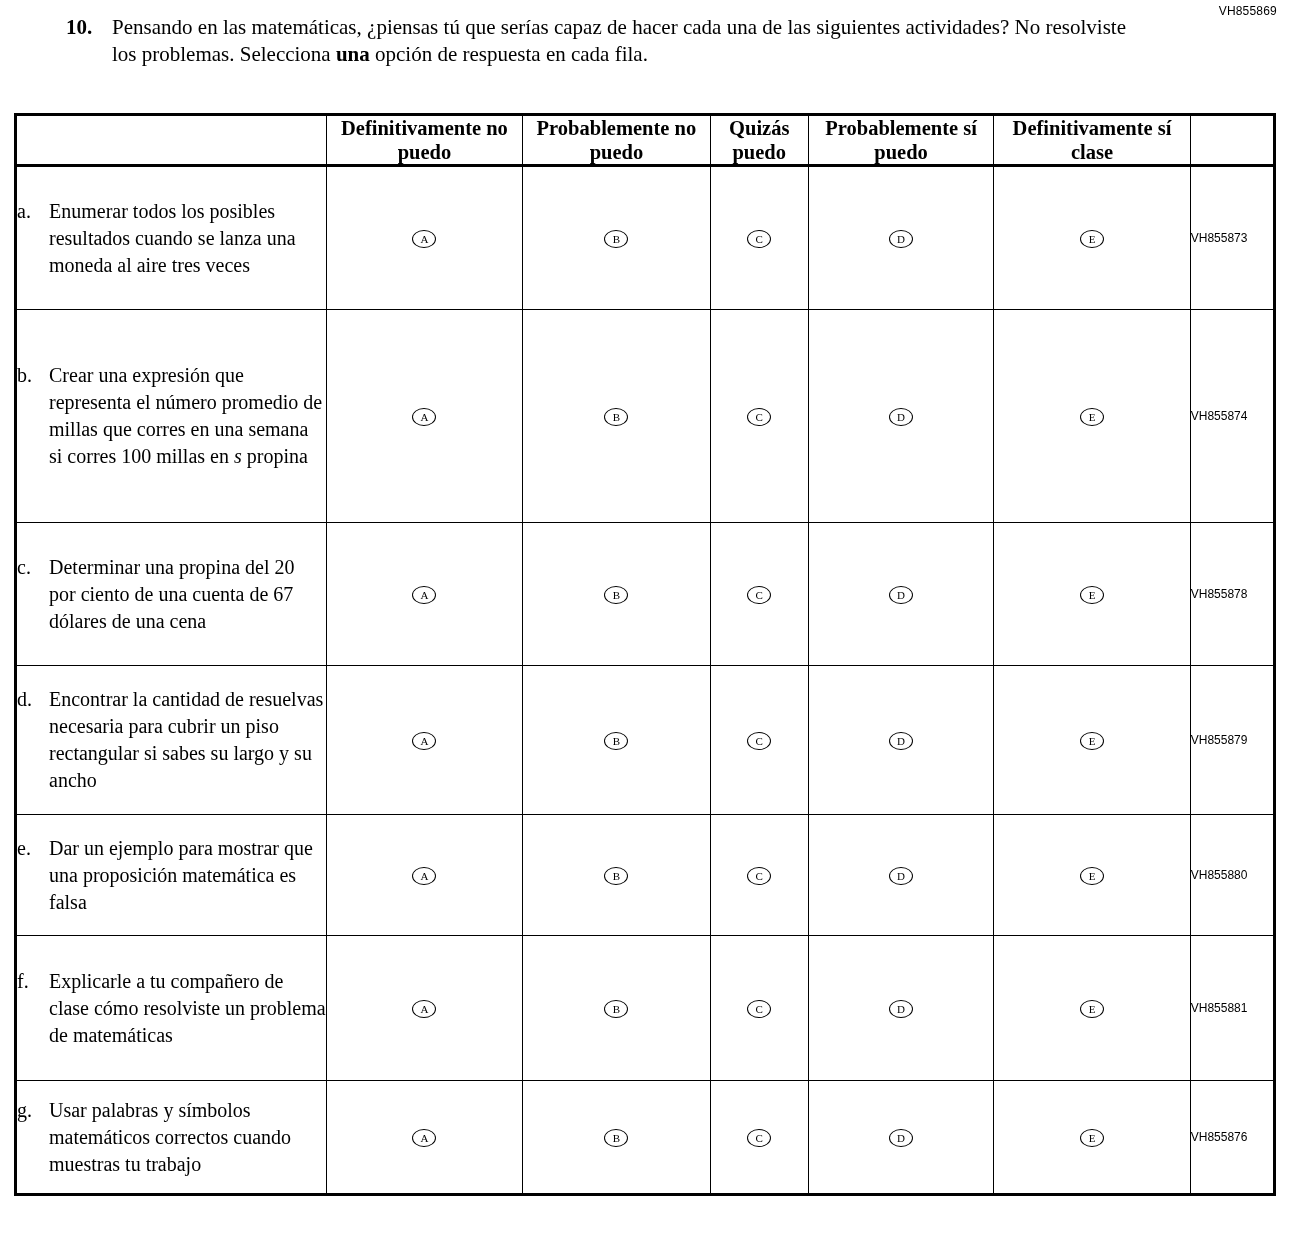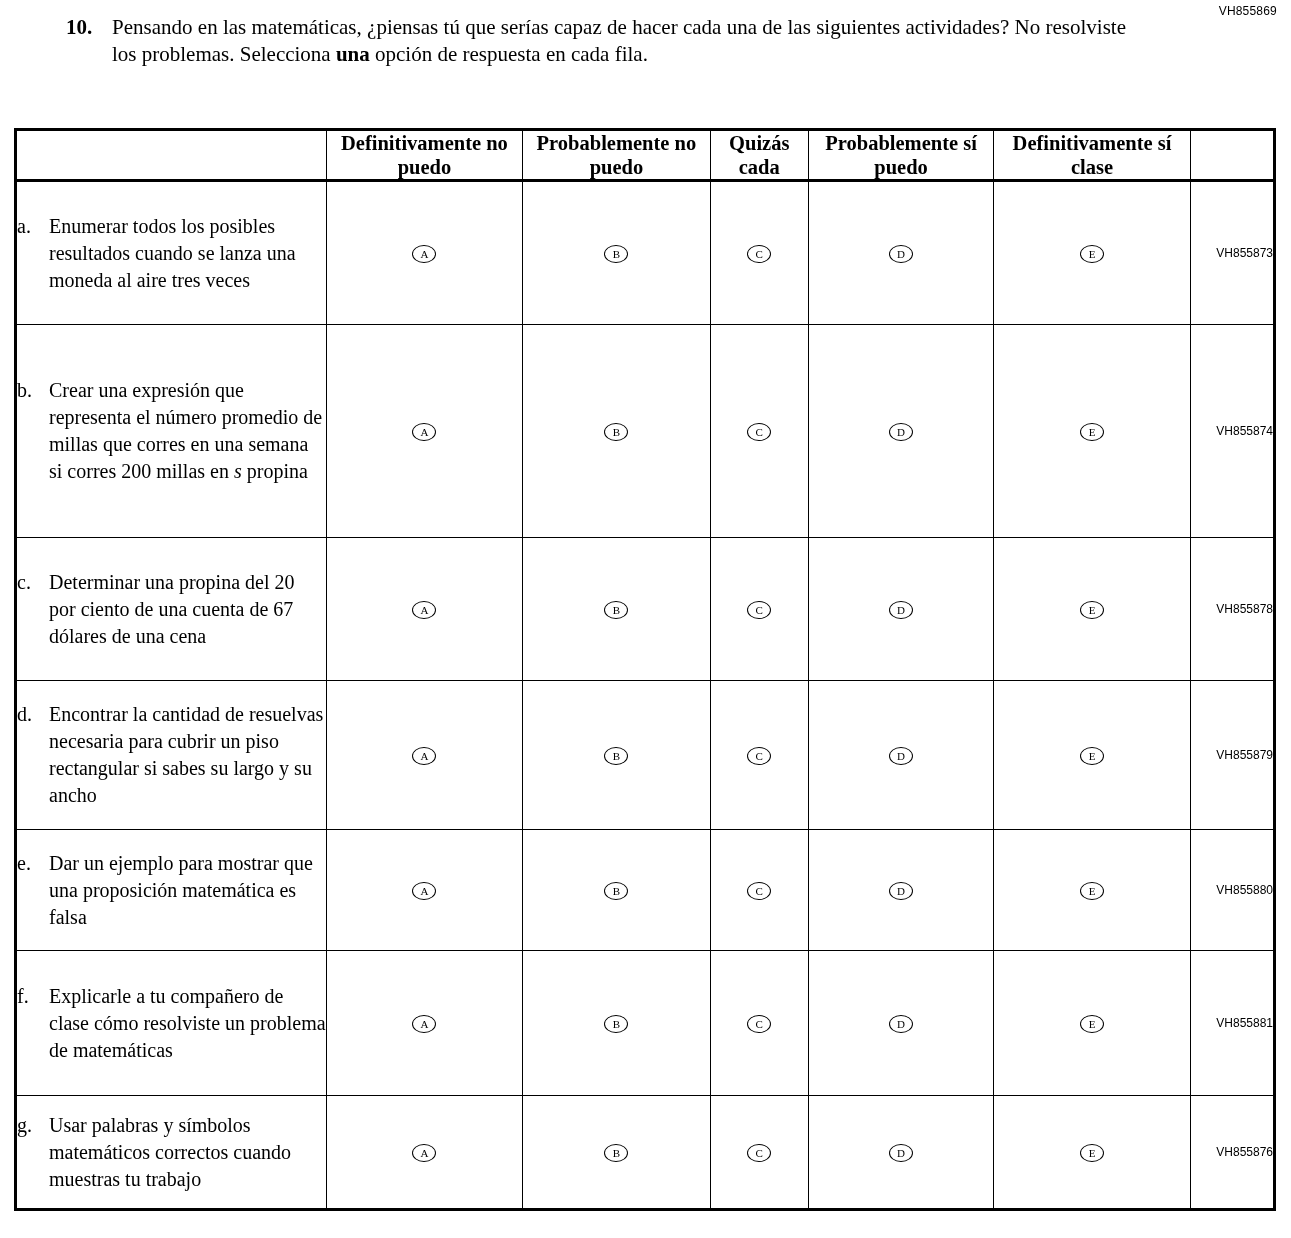--- a/index.html
+++ b/index.html
@@ -55,21 +55,21 @@
     flex: 1 1 auto;
   }
   .stem-text .bold {
     font-weight: bold;
     margin-top: 27px;
   }
 
   
   .matrix {
     position: absolute;
-    top: 128px;
+    top: 113px;
     left: 14px;
     width: 1262px;
     border-collapse: collapse;
     table-layout: fixed;
   }
   .matrix td, .matrix th {
     border: 1px solid #000;
     padding: 0;
     vertical-align: middle;
   }
@@ -127,21 +127,21 @@
     width: 22px;
     height: 16px;
     border: 1px solid #000;
     border-radius: 50%;
     font-size: 11px;
     line-height: 16px;
     text-align: center;
     font-family: "Liberation Serif", serif;
   }
   .rowid {
-    text-align: right;
+    text-align: left;
     padding-left: 9px;
     font-family: "Liberation Sans", sans-serif;
     font-size: 12px;
   }
 
   
   tr.r-a td { height: 142px; }
   tr.r-b td { height: 212px; }
   tr.r-c td { height: 142px; }
   tr.r-d td { height: 148px; }
@@ -169,21 +169,21 @@
       <col class="c-opt3">
       <col class="c-opt4">
       <col class="c-opt5">
       <col class="c-id">
     </colgroup>
     <thead>
       <tr>
         <th class="hdr hdr-blank"></th>
         <th class="hdr">Definitivamente no puedo</th>
         <th class="hdr">Probablemente no puedo</th>
-        <th class="hdr">Quizás cada</th>
+        <th class="hdr">Quizás puedo</th>
         <th class="hdr">Probablemente sí puedo</th>
         <th class="hdr">Definitivamente sí clase</th>
         <th class="hdr"></th>
       </tr>
     </thead>
     <tbody>
 
       <tr class="r-a">
         <td class="item-cell">
           <div class="item-inner">
@@ -196,21 +196,21 @@
         <td class="bubble-cell"><span class="bubble">C</span></td>
         <td class="bubble-cell"><span class="bubble">D</span></td>
         <td class="bubble-cell"><span class="bubble">E</span></td>
         <td class="rowid">VH855873</td>
       </tr>
 
       <tr class="r-b">
         <td class="item-cell">
           <div class="item-inner">
             <span class="item-letter">b.</span>
-            <span class="item-text"><span>Crear una expresión que representa el número promedio de millas que corres en una semana si corres 200 millas en </span><span class="ital">s</span><span> propina</span></span>
+            <span class="item-text"><span>Crear una expresión que representa el número promedio de millas que corres en una semana si corres 100 millas en </span><span class="ital">s</span><span> propina</span></span>
           </div>
         </td>
         <td class="bubble-cell"><span class="bubble">A</span></td>
         <td class="bubble-cell"><span class="bubble">B</span></td>
         <td class="bubble-cell"><span class="bubble">C</span></td>
         <td class="bubble-cell"><span class="bubble">D</span></td>
         <td class="bubble-cell"><span class="bubble">E</span></td>
         <td class="rowid">VH855874</td>
       </tr>
 

